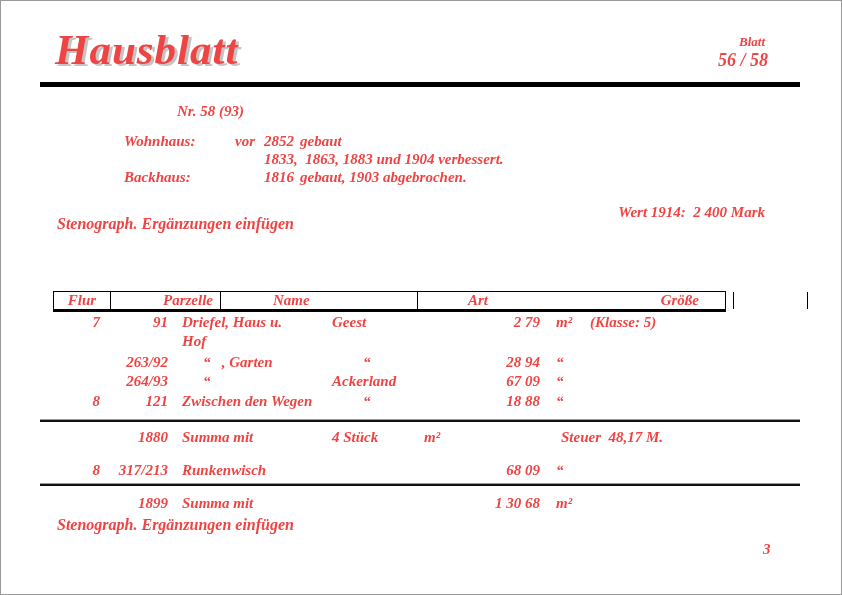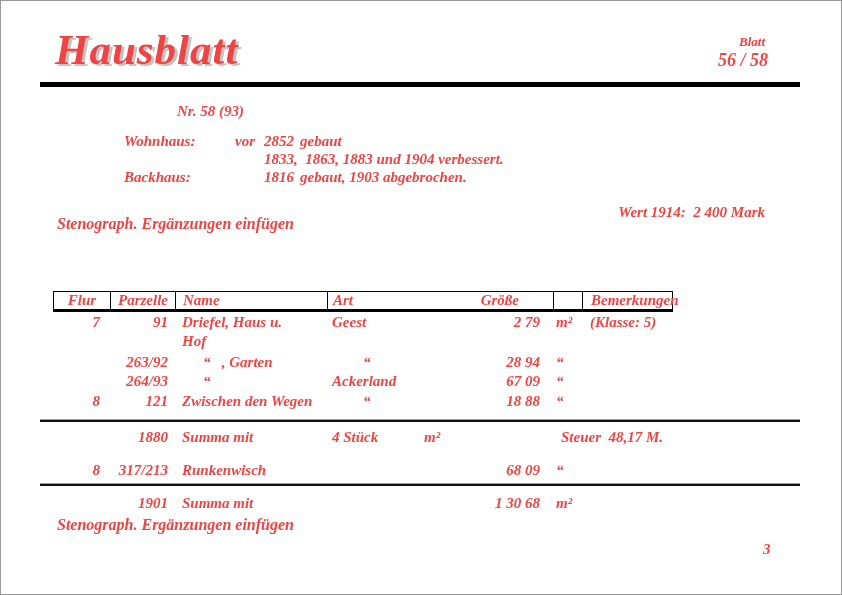--- a/index.html
+++ b/index.html
@@ -25,23 +25,23 @@
   .bprefix{position:absolute;left:203px;}
   .byear{position:absolute;left:218px;width:44px;text-align:right;}
   .btext{position:absolute;left:268px;}
   .bcont{position:absolute;left:232px;}
   .wert{position:absolute;right:77px;top:204px;font-size:15px;margin-left:48px;}
   .steno{position:absolute;left:57px;font-size:16px;}
   .steno1{top:215px;}
   .steno2{top:516px;}
   .laen-heading{left:90px;top:256px;}
   .thead{
-    position:absolute;left:53px;top:291px;width:620px;height:21px;box-sizing:border-box;
+    position:absolute;left:53px;top:291px;width:673px;height:21px;box-sizing:border-box;
     display:grid;grid-template-columns:57px 65px 152px 94px 132px 29px 1fr;
-    border:1px solid #000;border-bottom:3px solid #000;font-size:15px;line-height:16px;
+    border:1px solid #000;border-bottom:3px solid #000;font-size:15px;line-height:16px;gap:45px;
   }
   .thead>div{box-sizing:border-box;border-right:1px solid #000;padding-top:0px;}
   .thead>.no-div{border-right:none;}
   .th-flur,.th-parz{text-align:center;}
   .th-name{padding-left:7px;}
   .th-art{padding-left:5px;}
   .th-size{text-align:right;padding-right:34px;}
   .th-bem{padding-left:8px;}
   .trow{
     position:absolute;left:53px;width:724px;height:19px;
@@ -169,21 +169,21 @@
     <div class="c-art"></div>
     <div class="c-size">68 09</div>
     <div class="c-unit">“</div>
     <div class="c-bem"></div>
   </div>
 
   <div class="rule mid-rule" style="top:483px"></div>
 
   <div class="trow" style="top:494px">
     <div class="c-flur"></div>
-    <div class="c-parz">1901</div>
+    <div class="c-parz">1899</div>
     <div class="c-name">Summa mit</div>
     <div class="c-art"></div>
     <div class="c-size">1 30 68</div>
     <div class="c-unit">m²</div>
     <div class="c-bem"></div>
   </div>
 
   <div class="steno steno2">Stenograph. Ergänzungen einfügen</div>
   <div class="pagenum">3</div>
 

